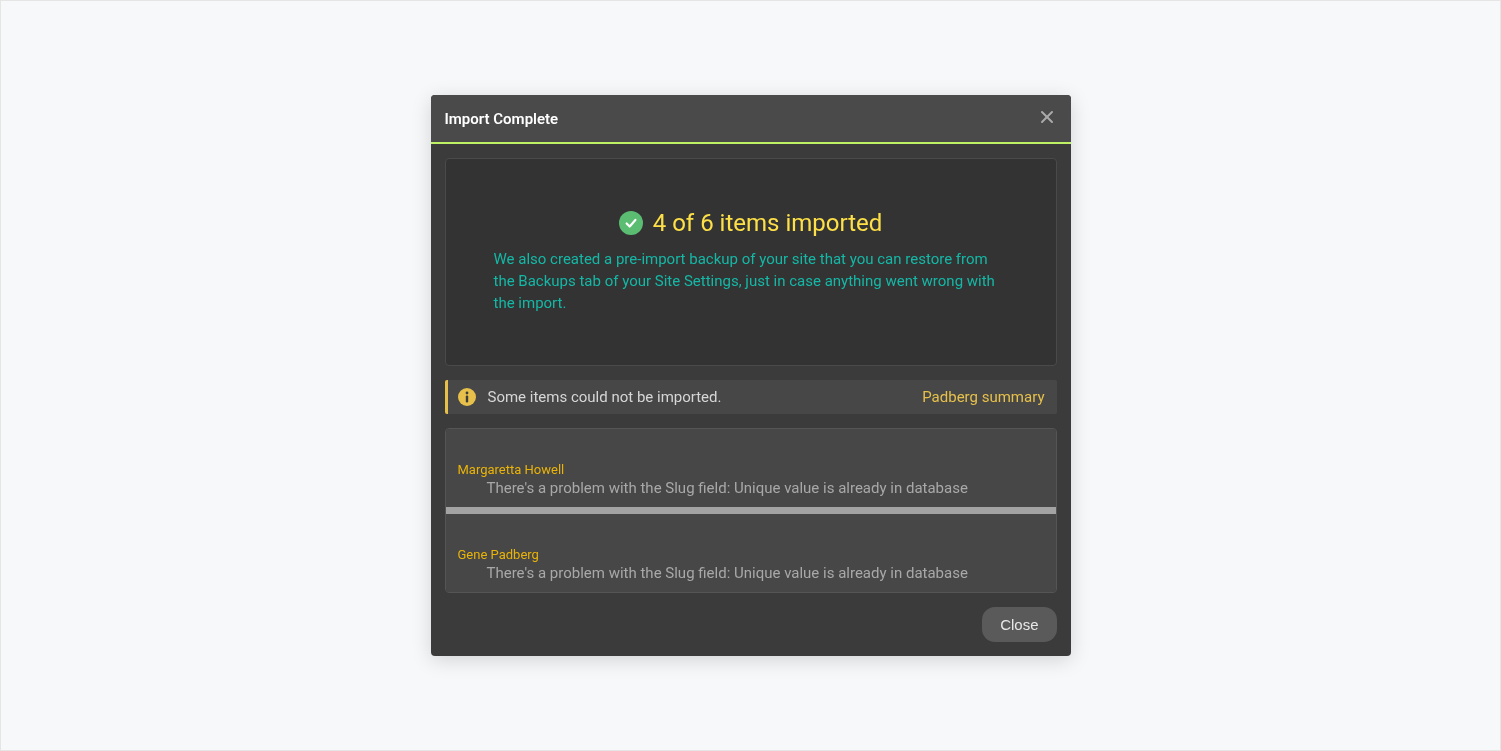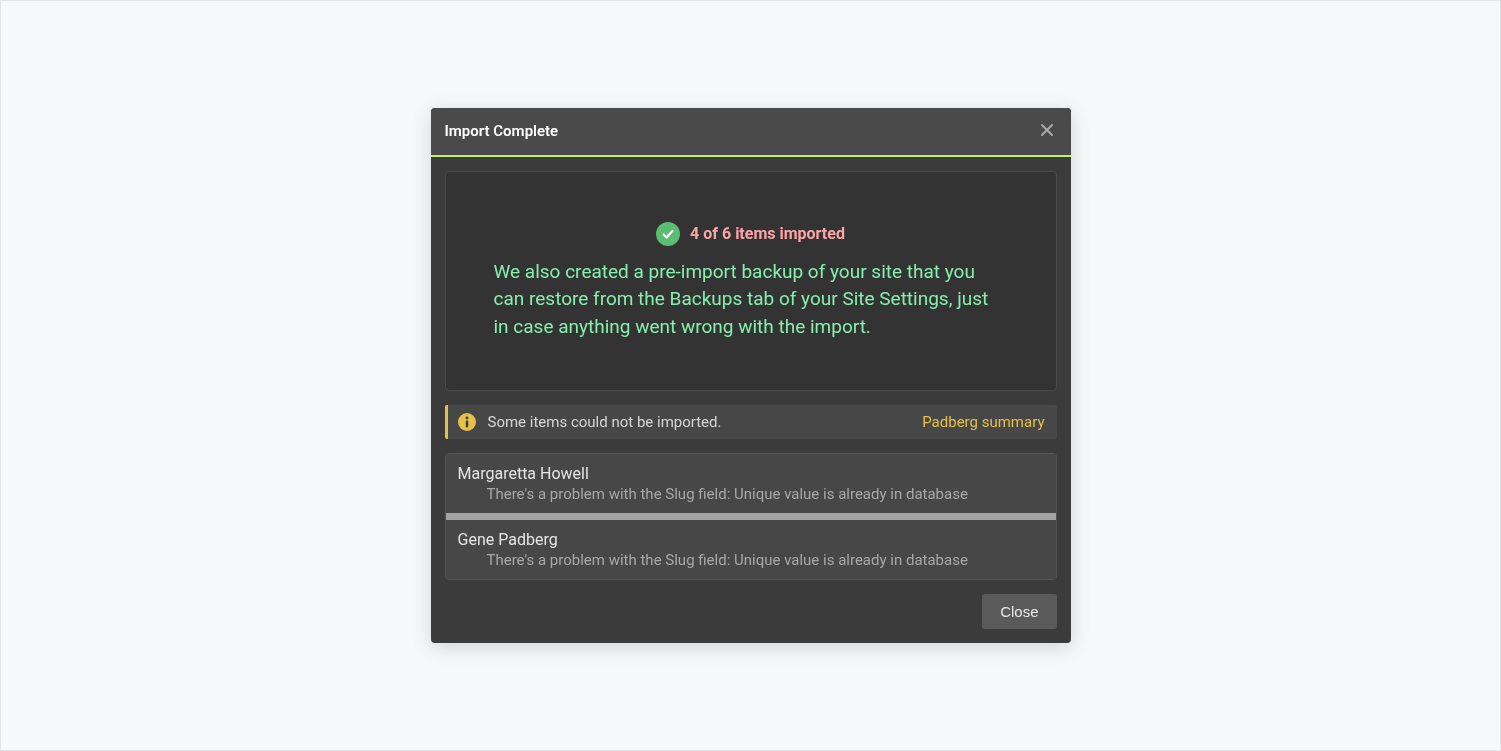--- a/index.html
+++ b/index.html
@@ -77,27 +77,27 @@
       align-items: center;
       justify-content: center;
       flex-shrink: 0;
     }
     .check-icon-wrap svg {
       width: 14px;
       height: 14px;
       color: #fff;
     }
     .summary-title {
-      color: #fca5a5;
-      font-size: 16px;
-      font-weight: 700;
+      color: #fde047;
+      font-size: 24px;
+      font-weight: 400;
     }
     .summary-desc {
-      color: #86efac;
-      font-size: 19px;
+      color: #14b8a6;
+      font-size: 15px;
       line-height: 1.45;
       text-align: left;
       padding: 0 2px;
     }
     .warning-bar {
       margin-top: 14px;
       background: #474747;
       border-left: 3px solid #e6c04b;
       border-radius: 2px;
       padding: 8px 12px 8px 10px;
@@ -138,39 +138,40 @@
       overflow: hidden;
     }
     .error-item {
       background: #474747;
       padding: 10px 12px;
     }
     .error-item + .error-item {
       border-top: 7px solid #a3a3a3;
     }
     .error-name {
-      color: #e5e5e5;
-      font-size: 16px;
+      color: #eab308;
+      font-size: 13px;
       margin-bottom: 2px;
+      margin-top: 23px;
     }
     .error-detail {
       color: #a8a8a8;
       font-size: 15px;
       margin-left: 29px;
     }
     .modal-footer {
       display: flex;
       justify-content: flex-end;
       margin-top: 14px;
     }
     .close-action-btn {
       background: #5a5a5a;
       color: #e8e8e8;
       border: none;
-      border-radius: 3px;
+      border-radius: 13px;
       padding: 9px 18px;
       font-size: 15px;
       cursor: pointer;
     }
   </style>
 </head>
 <body>
 
 <div class="modal">
   <div class="modal-header">

